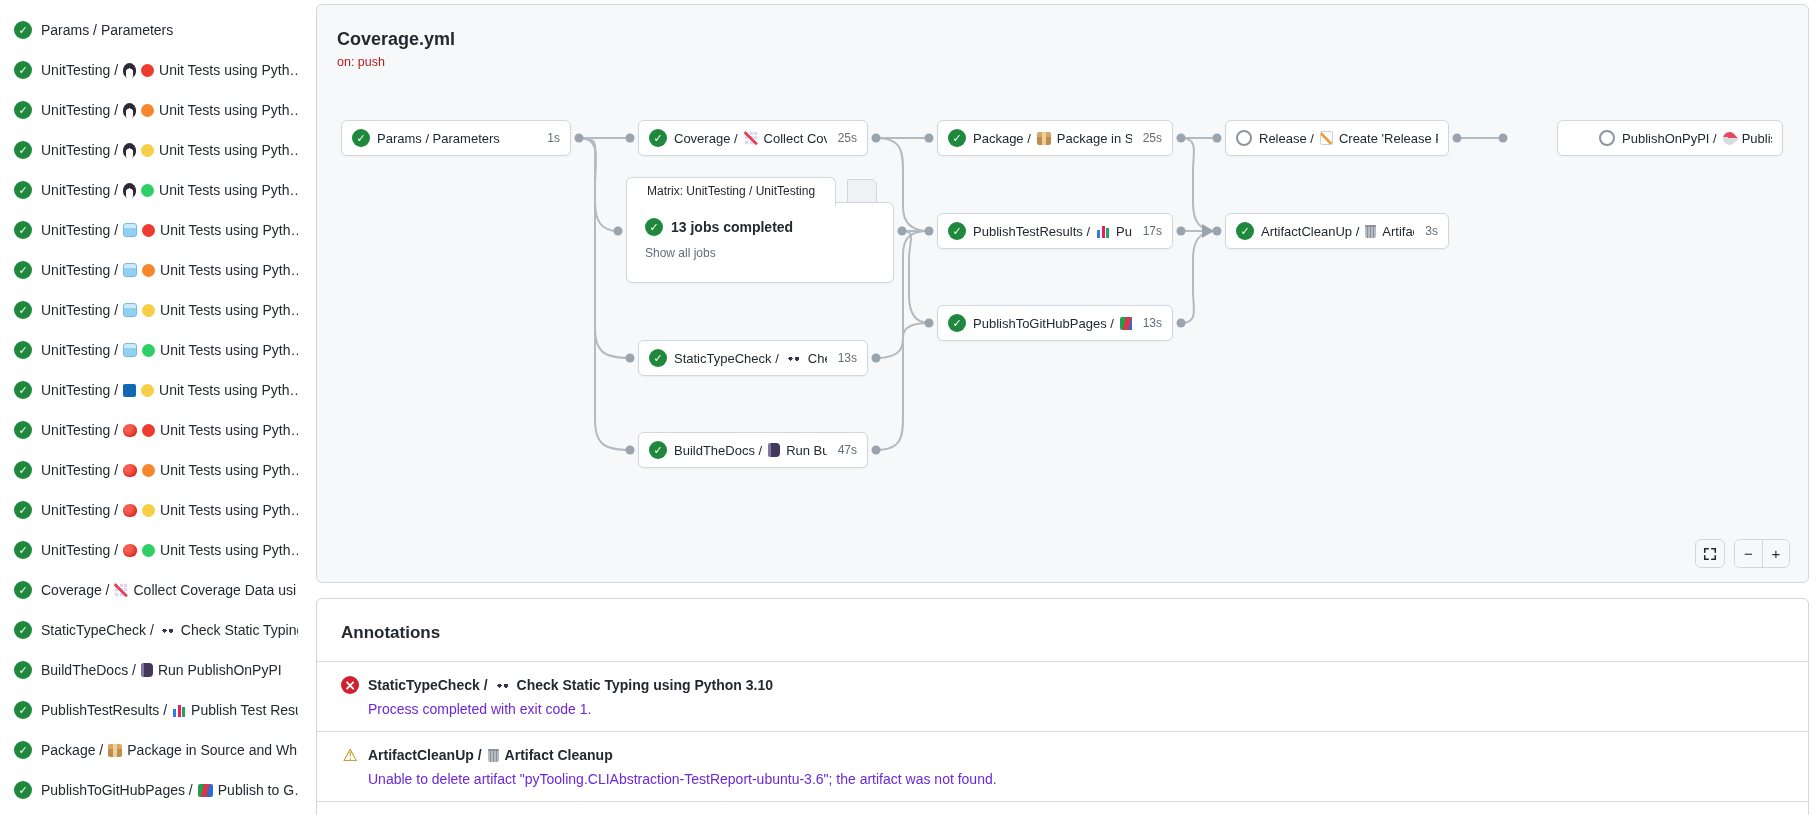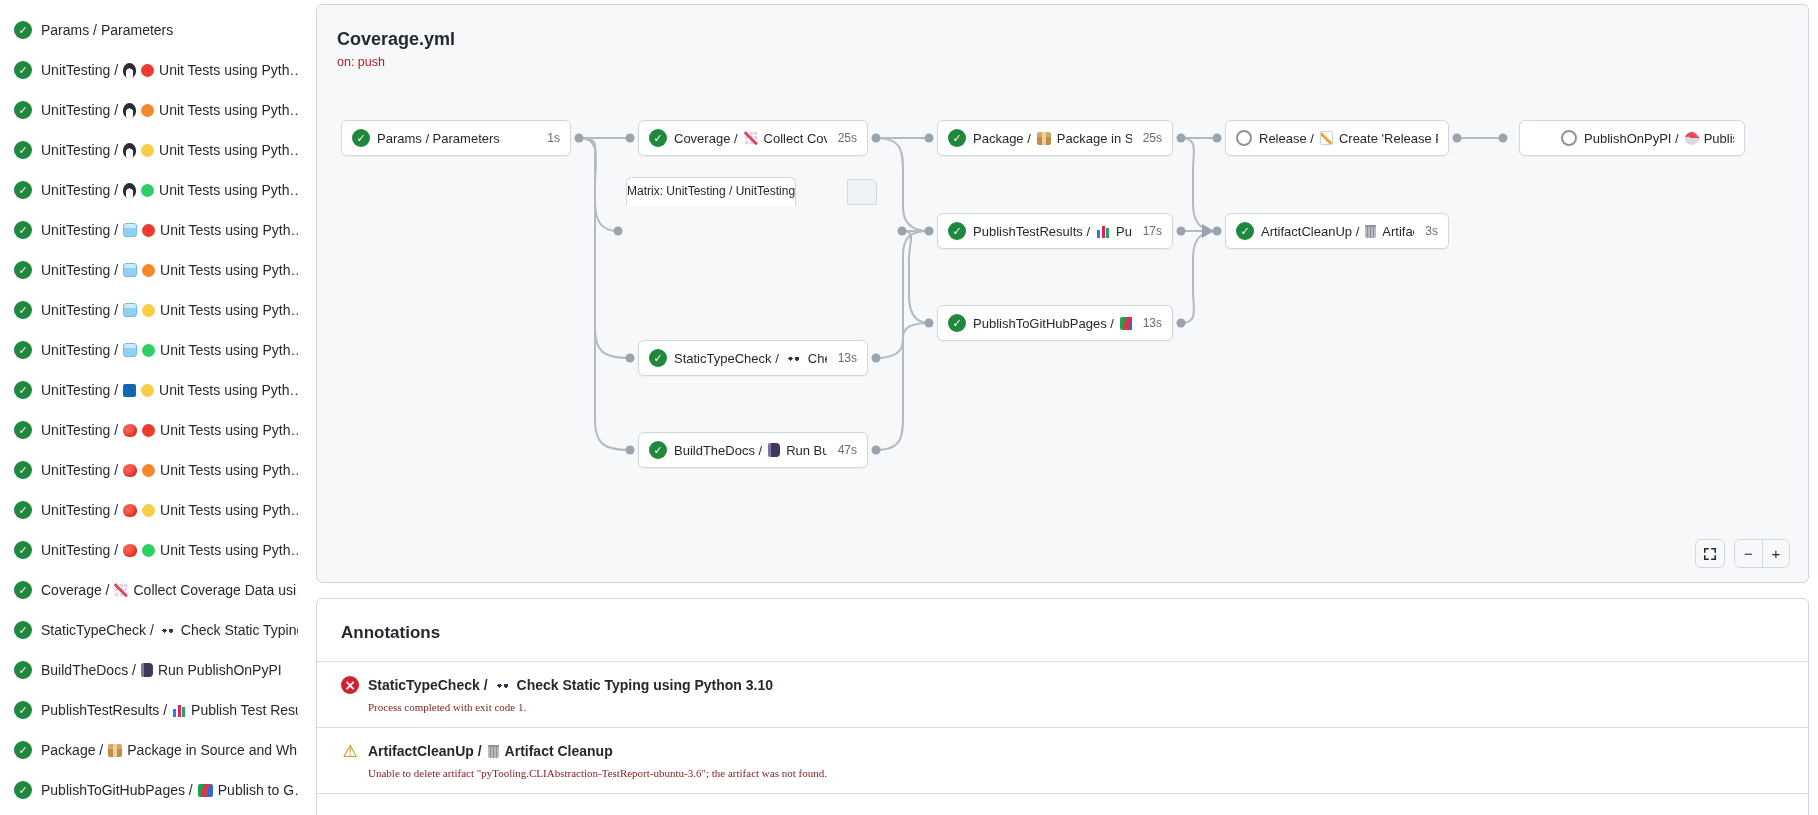--- a/index.html
+++ b/index.html
@@ -80,21 +80,21 @@
     box-shadow:0 1px 2px rgba(31,35,40,.05); }
   .nlabel { display:flex; align-items:center; gap:6px; white-space:nowrap; overflow:hidden; min-width:0; flex:1;
     font-size:13px; color:#24292f; }
   .nlabel > span { flex:none; }
   .ndur { flex:none; margin-left:auto; font-size:12px; color:#636c76; padding-left:4px; }
 
   
   .mtab-shadow { position:absolute; left:530px; top:174px; width:30px; height:26px; z-index:1;
     background:#eff2f5; border:1px solid #d0d7de; border-radius:0 6px 0 0; }
   .mtab { position:absolute; left:309px; top:172px; z-index:2; background:#fff; border:1px solid #d0d7de;
-    border-bottom:none; border-radius:6px 6px 0 0; padding:6px 0 8px; font-size:12px; color:#24292f; }
+    border-bottom:none; border-radius:6px 6px 0 0; padding:6px 20px 8px; font-size:12px; color:#24292f; }
   .mbox { position:absolute; left:309px; top:197px; width:268px; height:81px; z-index:1; background:#fff;
     border:1px solid #d0d7de; border-radius:0 6px 6px 6px; padding:15px 18px; cursor:pointer;
     box-shadow:0 1px 2px rgba(31,35,40,.05); }
   .msummary { display:flex; align-items:center; gap:8px; font-size:14px; font-weight:700; color:#24292f; }
   .mlink { margin-top:10px; font-size:12px; color:#636c76; cursor:pointer; }
 
   
   .gcontrols { position:absolute; right:18px; bottom:14px; display:flex; gap:9px; z-index:2; }
   .fsbtn { width:30px; height:29px; border:1px solid #d0d7de; border-radius:6px; background:#f6f8fa;
     display:flex; align-items:center; justify-content:center; cursor:pointer; }
@@ -105,22 +105,22 @@
 
   
   .ann-card { margin-top:15px; background:#fff; min-height:230px; }
   .ann-header { padding:24px 24px 18px; }
   .ann-title { font-size:17px; font-weight:700; color:#24292f; }
   .ann-summary { margin-top:5px; font-size:12.5px; color:#636c76; }
   .ann-item { border-top:1px solid #d8dee4; padding:14px 24px; }
   .ann-item:last-child { border-bottom:1px solid #d8dee4; }
   .ann-item-title { display:flex; align-items:center; gap:9px; font-size:14px; font-weight:700; color:#24292f; cursor:pointer; }
   .ann-item-title .tparts { display:flex; align-items:center; gap:6px; }
-  .ann-detail { margin:7px 0 0 27px; font-family:Liberation Serif, serif;
-    font-size:11px; color:#7f1d1d; }
+  .ann-detail { margin:7px 0 0 27px; font-family:Liberation Sans, sans-serif;
+    font-size:14px; color:#6d28d9; }
 </style>
 </head>
 <body>
 
 <div class="app">
 
   <aside class="sidebar">
 
     <div class="jrow">
       <span class="st-ok"></span>
@@ -372,31 +372,38 @@
         <span class="ndur">25s</span>
       </div>
       <div class="node" style="left:908px;top:115px;width:224px;">
         <span class="st-skip"></span>
         <span class="nlabel">
             <span>Release /</span>
           <span class="ic ic-memo"></span>
           <span>Create 'Release P…</span>
           </span>
       </div>
-      <div class="node" style="left:1202px;top:115px;width:226px;padding-left:41px;">
+      <div class="node" style="left:1240px;top:115px;width:226px;padding-left:41px;">
         <span class="st-skip"></span>
         <span class="nlabel">
             <span>PublishOnPyPI /</span>
           <span class="ic ic-rocket"></span>
           <span>Publish to …</span>
           </span>
       </div>
 
       <div class="mtab-shadow"></div>
       <div class="mtab">Matrix: UnitTesting / UnitTesting</div>
+      <div class="mbox">
+        <div class="msummary">
+          <span class="st-ok"></span>
+          <span>13 jobs completed</span>
+        </div>
+        <div class="mlink">Show all jobs</div>
+      </div>
 
       <div class="node" style="left:620px;top:208px;width:236px;">
         <span class="st-ok"></span>
         <span class="nlabel">
             <span>PublishTestResults /</span>
           <span class="ic ic-bars"></span>
           <span>Pu…</span>
           </span>
         <span class="ndur">17s</span>
       </div>

